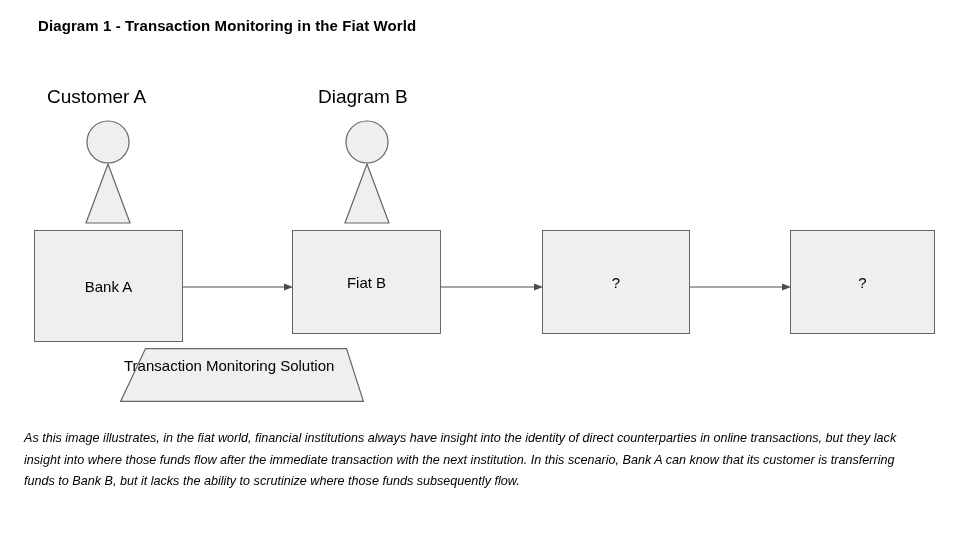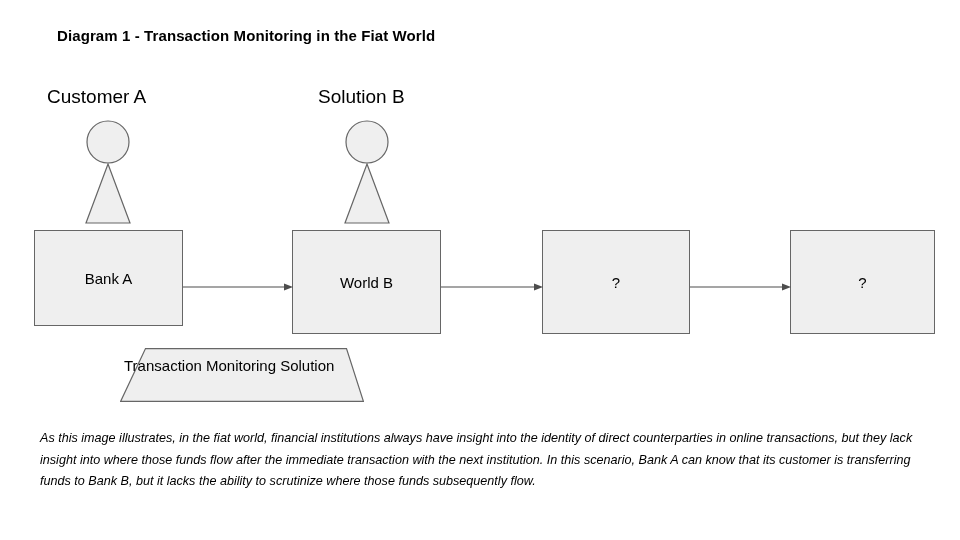--- a/index.html
+++ b/index.html
@@ -12,26 +12,25 @@
     height: 540px;
     position: relative;
     overflow: hidden;
     font-family: "Liberation Sans", sans-serif;
     color: #000000;
   }
 
   #diagram-title {
     position: absolute;
     left: 38px;
-    top: 27px;
+    top: 17px;
     font-size: 15px;
     font-weight: bold;
     letter-spacing: 0.1px;
     white-space: nowrap;
-    margin-left: 19px;
   }
 
   .actor-label {
     position: absolute;
     font-size: 19px;
     white-space: nowrap;
   }
   #actor-label-a { left: 47px; top: 86px; }
   #actor-label-b { left: 318px; top: 86px; }
 
@@ -50,21 +49,21 @@
     box-sizing: border-box;
     display: flex;
     align-items: center;
     justify-content: center;
   }
   .node-box-label {
     font-size: 15px;
     color: #000000;
     white-space: nowrap;
   }
-  #node-bank-a { left: 34px;  top: 230px; width: 149px; height: 96px; }
+  #node-bank-a { left: 34px;  top: 230px; width: 149px; height: 112px; }
   #node-bank-b { left: 292px; top: 230px; width: 149px; height: 104px; }
   #node-unknown-1 { left: 542px; top: 230px; width: 148px; height: 104px; }
   #node-unknown-2 { left: 790px; top: 230px; width: 145px; height: 104px; }
 
   .flow-arrow {
     position: absolute;
     height: 10px;
     top: 278px;
   }
   #flow-arrow-1 { left: 183px; width: 110px; }
@@ -84,21 +83,21 @@
     top: 355px;
     width: 236px;
     text-align: left;
     font-size: 15px;
     line-height: 21px;
     color: #000000;
   }
 
   #caption {
     position: absolute;
-    left: 40px;
+    left: 24px;
     top: 428px;
     width: 878px;
     font-size: 12.6px;
     font-style: italic;
     line-height: 21.5px;
     color: #000000;
   }
 </style>
 </head>
 <body>
@@ -107,35 +106,35 @@
 
 <div class="actor-label" id="actor-label-a">Customer A</div>
 
 <div class="actor-figure" id="actor-figure-a">
   <svg width="60" height="110" viewBox="0 0 60 110" xmlns="http://www.w3.org/2000/svg">
     <circle cx="30" cy="24" r="21" fill="#efefef" stroke="#666666" stroke-width="1.2"></circle>
     <polygon points="30,46 52,105 8,105" fill="#efefef" stroke="#666666" stroke-width="1.2"></polygon>
   </svg>
 </div>
 
-<div class="actor-label" id="actor-label-b">Solution B</div>
+<div class="actor-label" id="actor-label-b">Diagram B</div>
 
 <div class="actor-figure" id="actor-figure-b">
   <svg width="60" height="110" viewBox="0 0 60 110" xmlns="http://www.w3.org/2000/svg">
     <circle cx="30" cy="24" r="21" fill="#efefef" stroke="#666666" stroke-width="1.2"></circle>
     <polygon points="30,46 52,105 8,105" fill="#efefef" stroke="#666666" stroke-width="1.2"></polygon>
   </svg>
 </div>
 
 <div class="node-box" id="node-bank-a">
   <span class="node-box-label">Bank A</span>
 </div>
 
 <div class="node-box" id="node-bank-b">
-  <span class="node-box-label">World B</span>
+  <span class="node-box-label">Fiat B</span>
 </div>
 
 <div class="node-box" id="node-unknown-1">
   <span class="node-box-label">?</span>
 </div>
 
 <div class="node-box" id="node-unknown-2">
   <span class="node-box-label">?</span>
 </div>
 

